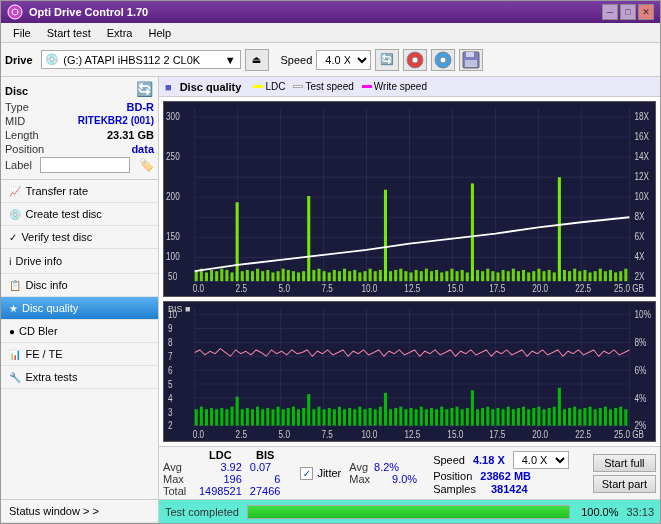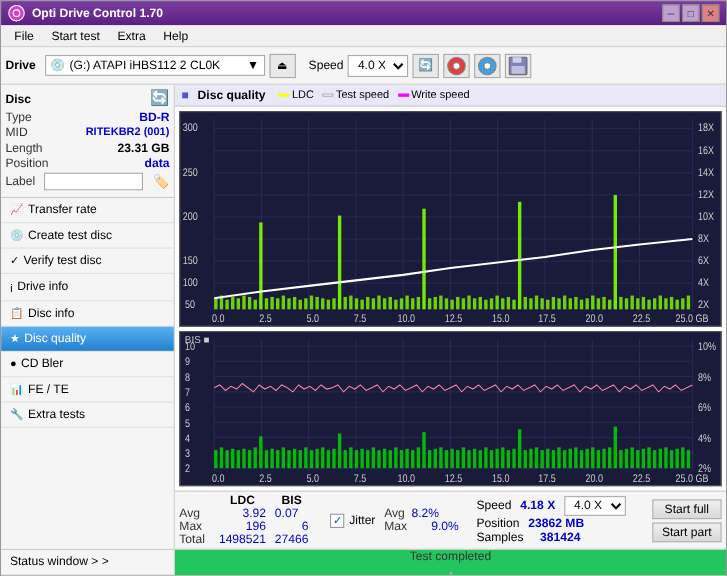--- a/index.html
+++ b/index.html
@@ -312,27 +312,26 @@
     .start-btn {
       background: linear-gradient(to bottom, #f0f0f0, #d8d8d8);
       border: 1px solid #aaa;
       padding: 2px 8px;
       font-size: 11px;
       cursor: pointer;
       white-space: nowrap;
     }
     .bottom-status {
       height: 24px;
-      background: #22c55e;
+      background: #5eead4;
       border-top: 1px solid #ccc;
       display: flex;
       align-items: center;
       padding: 0 6px;
       gap: 8px;
-      flex-direction: column;
     }
     .status-text { font-size: 11px; color: #333; }
     .progress-bar-container {
       flex: 1;
       height: 14px;
       background: white;
       border: 1px solid #aaa;
       overflow: hidden;
     }
     .progress-bar-fill {

